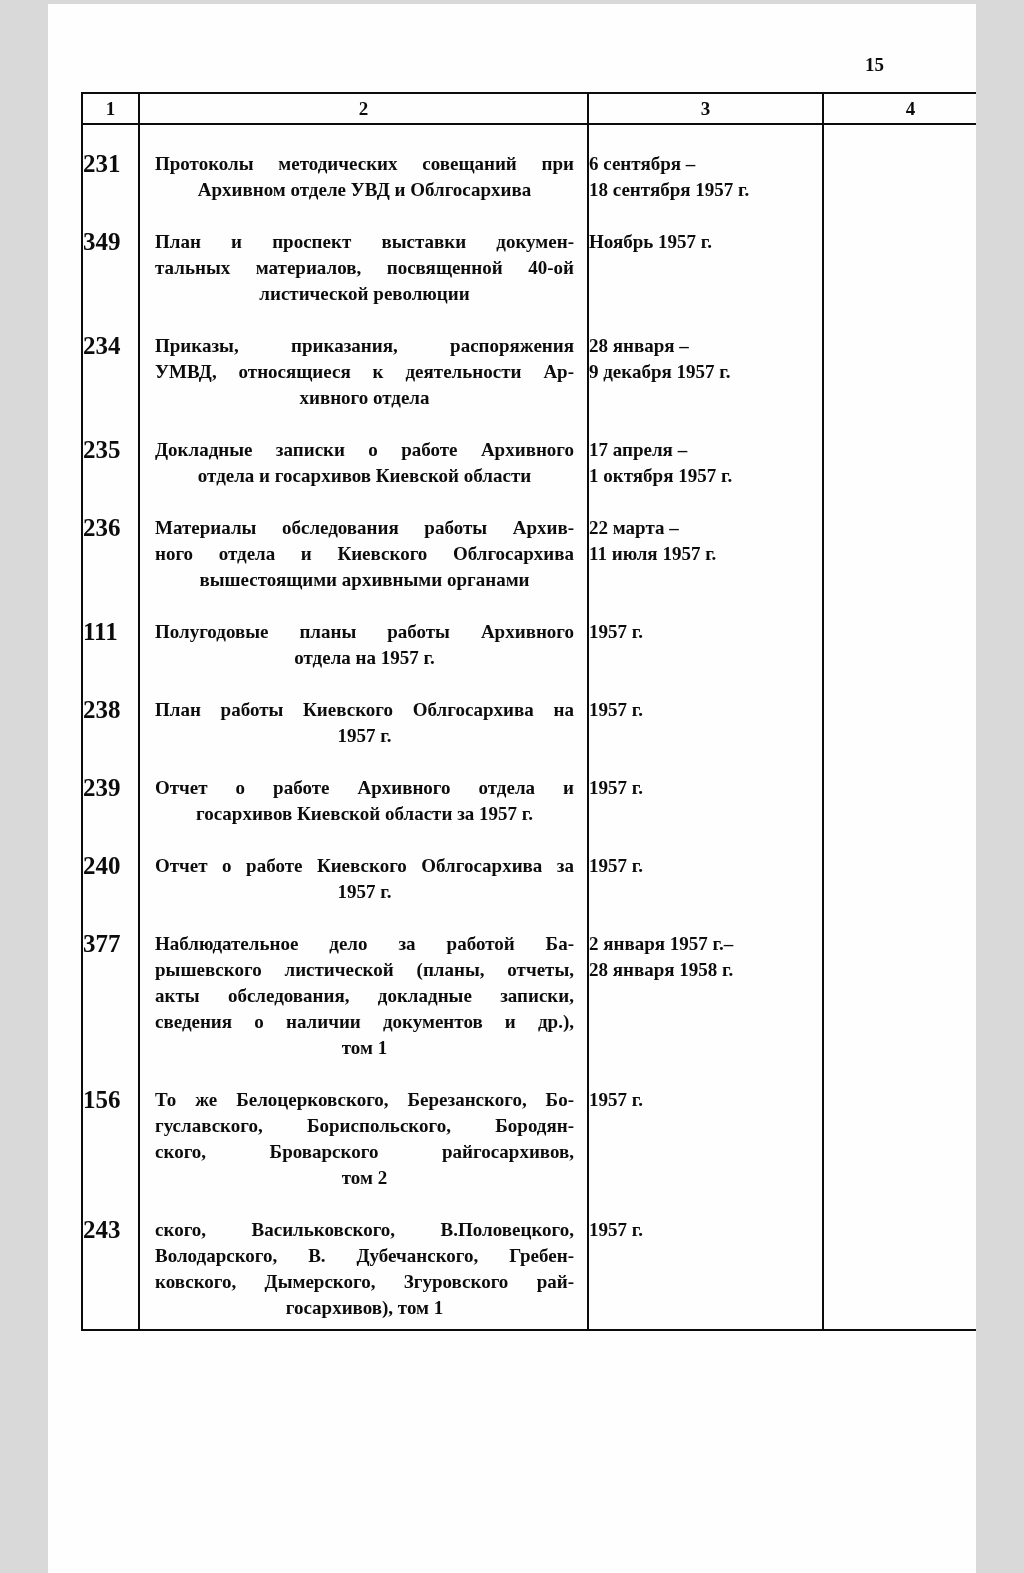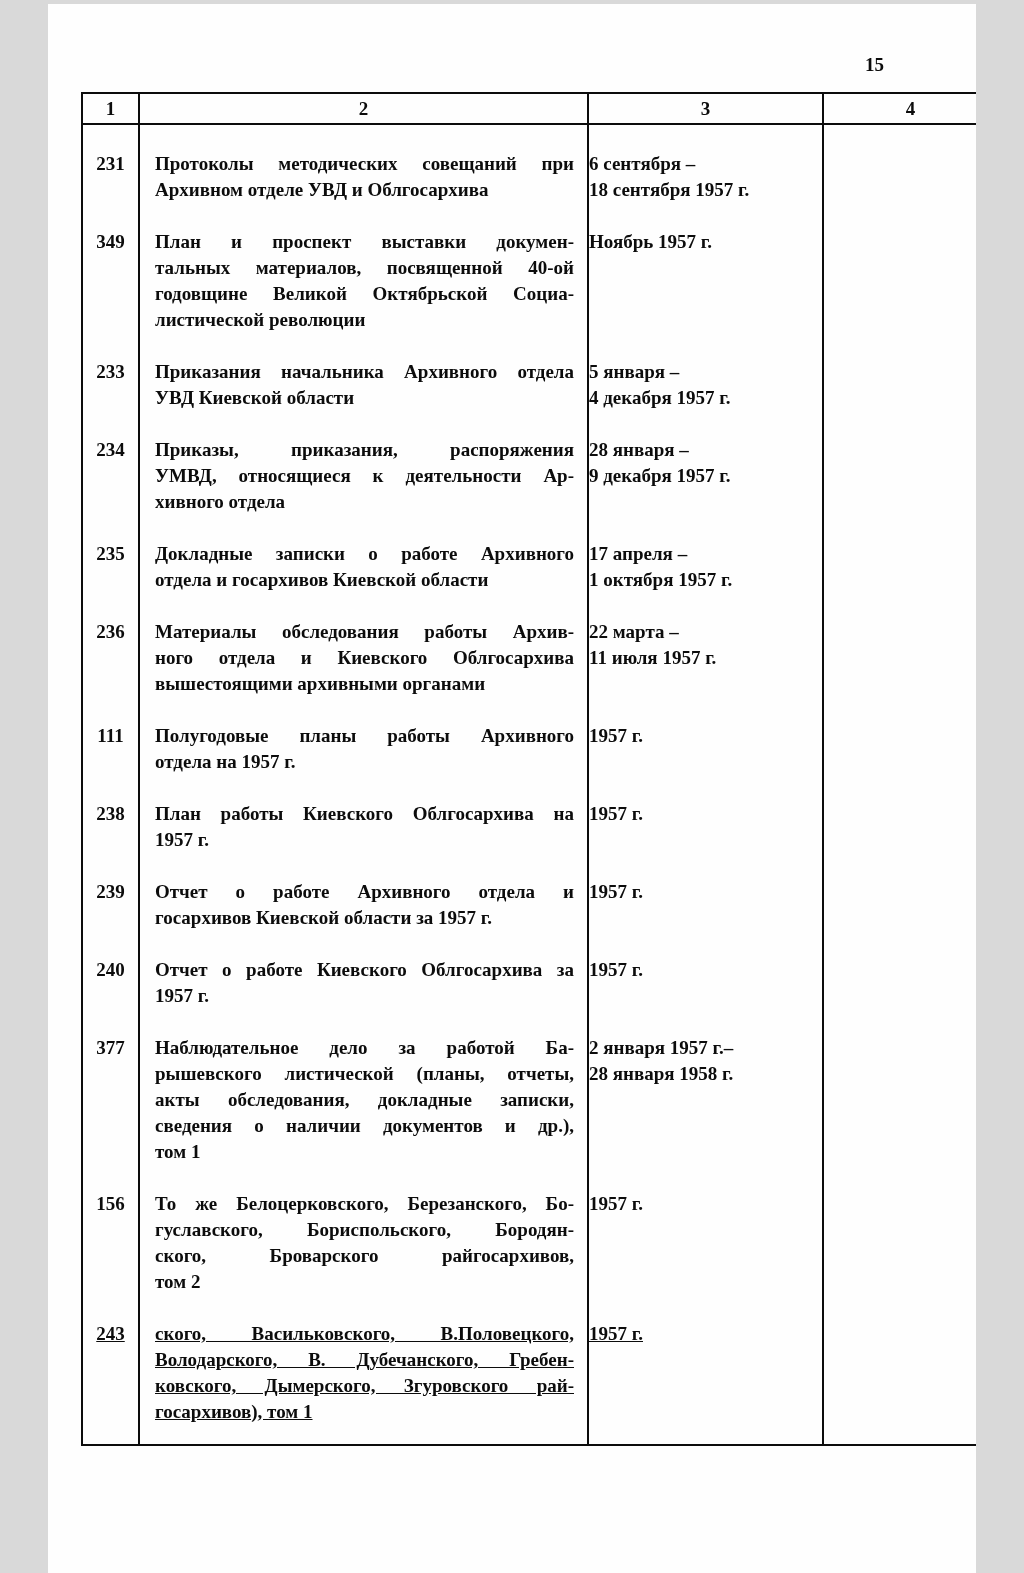--- a/index.html
+++ b/index.html
@@ -37,39 +37,39 @@
   .cell { min-height: 1px; }
   .c1, .c2, .c3 { border-right: 2px solid #0c0c0c; }
   .header-row { border-bottom: 2px solid #0c0c0c; }
   .hcell {
     text-align: center;
     font-size: 19px;
     line-height: 25px;
     padding: 2px 0;
   }
   .num {
-    text-align: center;
+    text-align: left;
     padding-top: 26px;
-    font-size: 19px;
+    font-size: 25px;
     line-height: 26px;
   }
   .desc {
     padding: 26px 13px 0 15px;
     font-size: 19px;
     line-height: 26px;
   }
   .date {
     text-align: left;
     padding-top: 26px;
     font-size: 19px;
     line-height: 26px;
   }
   .line.just { text-align: justify; text-align-last: justify; }
-  .line.last { text-align: left; }
-  .body-row:last-child .cell { padding-bottom: 19px; text-decoration: underline; }
+  .line.last { text-align: center; }
+  .body-row:last-child .cell { padding-bottom: 8px; }
 </style>
 </head>
 <body>
 
 <div class="page">
   <div class="page-number">15</div>
 
   <div class="doc-table">
     <div class="row header-row">
       <div class="cell c1 hcell">1</div>
@@ -89,41 +89,28 @@
             <div>18 сентября 1957 г.</div>
           </div>
     <div class="cell c4"></div>
   </div>
 
   <div class="row body-row">
     <div class="cell c1 num">349</div>
     <div class="cell c2 desc">
             <div class="line just">План и проспект выставки докумен-</div>
             <div class="line just">тальных материалов, посвященной 40-ой</div>
-            <div class="line just">годовщине Великой Октябрьской Социа-</div>
             <div class="line last">листической революции</div>
           </div>
     <div class="cell c3 date">
             <div>Ноябрь 1957 г.</div>
           </div>
     <div class="cell c4"></div>
   </div>
 
-  <div class="row body-row">
-    <div class="cell c1 num">233</div>
-    <div class="cell c2 desc">
-            <div class="line just">Приказания начальника Архивного отдела</div>
-            <div class="line last">УВД Киевской области</div>
-          </div>
-    <div class="cell c3 date">
-            <div>5 января –</div>
-            <div>4 декабря 1957 г.</div>
-          </div>
-    <div class="cell c4"></div>
-  </div>
 
   <div class="row body-row">
     <div class="cell c1 num">234</div>
     <div class="cell c2 desc">
             <div class="line just">Приказы, приказания, распоряжения</div>
             <div class="line just">УМВД, относящиеся к деятельности Ар-</div>
             <div class="line last">хивного отдела</div>
           </div>
     <div class="cell c3 date">
             <div>28 января –</div>

